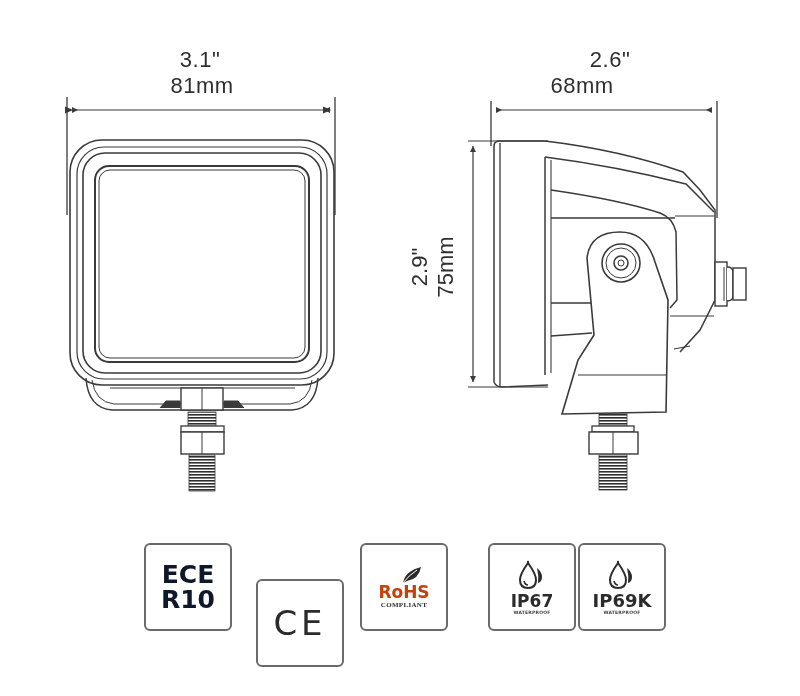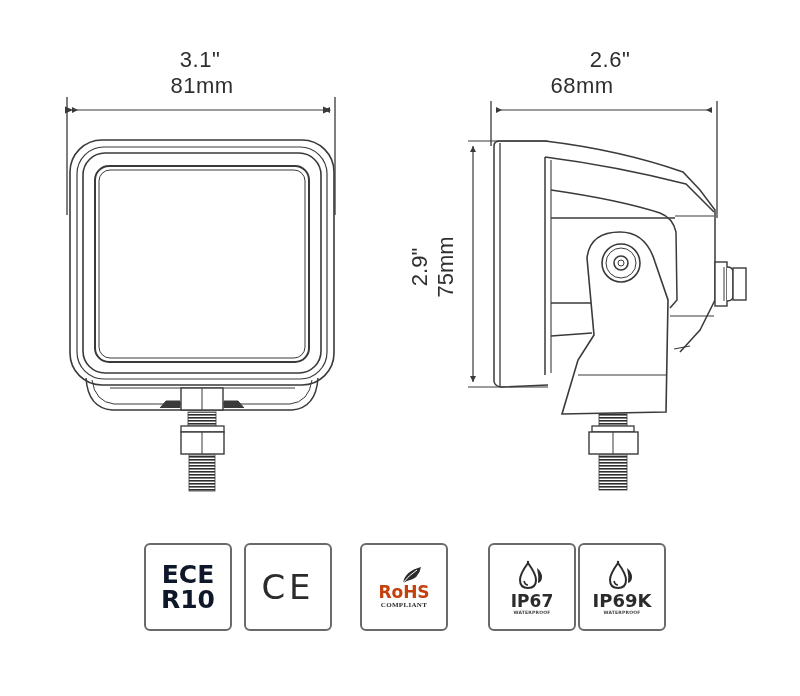--- a/index.html
+++ b/index.html
@@ -121,21 +121,21 @@
 <div class="dim-label" style="left:532px; top:74px; width:100px;">68mm</div>
 
 <div class="vert-label" style="left:380px; top:255px; width:80px;">2.9"</div>
 <div class="vert-label" style="left:406px; top:255px; width:80px;">75mm</div>
 
 <div class="badge" style="left:144px;">
   <div class="ece">ECE</div>
   <div class="ece">R10</div>
 </div>
 
-<div class="badge" style="left:244px;">
+<div class="badge" style="left:256px;margin-top:36px;">
   <div class="ce">CE</div>
 </div>
 
 <div class="badge" style="left:360px;">
   <svg width="24" height="20" viewBox="0 0 24 20" style="margin-left:14px;margin-bottom:-2px;">
     <path d="M4,18 Q6,6 22,2 Q20,14 8,16 Z" fill="#2b2b2b"></path>
     <path d="M3,19 Q10,10 18,5" stroke="#fff" stroke-width="1" fill="none"></path>
   </svg>
   <div class="rohs-main">RoHS</div>
   <div class="rohs-sub">COMPLIANT</div>

